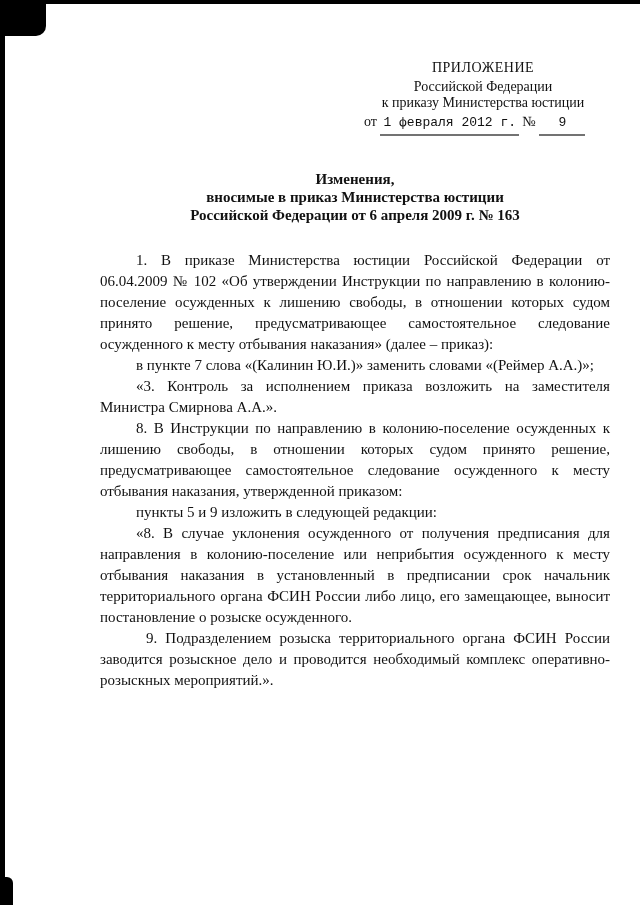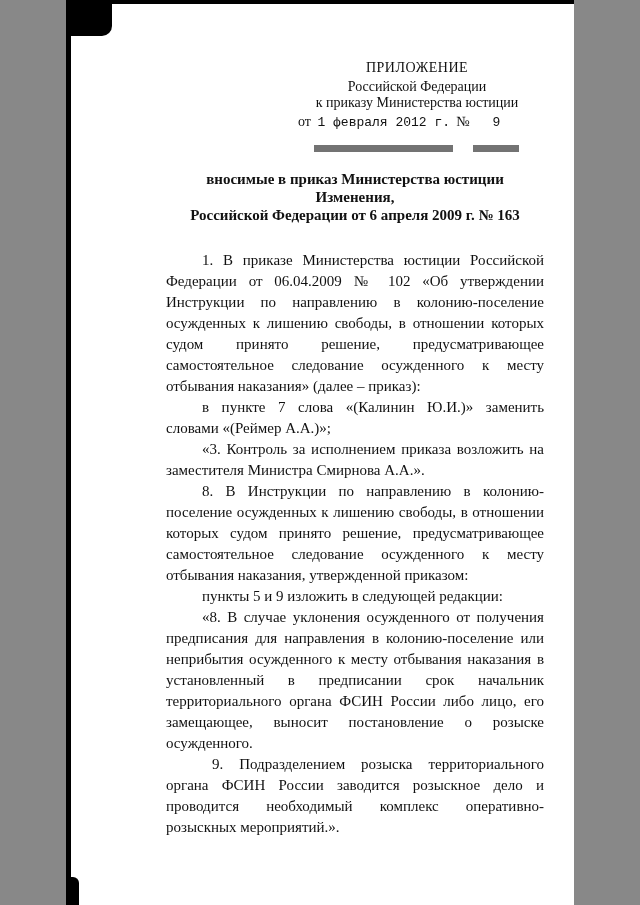--- a/index.html
+++ b/index.html
@@ -1,18 +1,18 @@
 <!DOCTYPE html>
 <html><head>
 <meta charset="utf-8">
 <style>
   html, body { margin: 0; padding: 0; background: #888; }
   .page {
     position: relative;
-    width: 508px;
+    width: 640px;
     height: 905px;
     margin: 0 auto;
     background: #ffffff;
     overflow: hidden;
     font-family: "Liberation Serif", serif;
     color: #111111;
   }
   
   .edge-top {
     position: absolute; top: 0; left: 0;
@@ -46,24 +46,24 @@
     margin-bottom: 2px;
     letter-spacing: 0.5px;
   }
   .date-line {
     margin-top: 2px;
     text-align: left;
     white-space: nowrap;
   }
   .fill {
     display: inline-block;
-    border-bottom: 7px solid #737373;
+    border-bottom: 2px solid #737373;
     font-family: "Liberation Mono", monospace;
     font-size: 13px;
-    padding: 0 3px 14px 3px;
+    padding: 0 3px 3px 3px;
   }
   .num {
     min-width: 40px;
     text-align: center;
   }
   
   .content {
     position: absolute;
     top: 170px;
     left: 100px;
@@ -102,22 +102,22 @@
     <div class="date-line">
       <span>от</span>
       <span class="fill">1 февраля 2012 г.</span>
       <span>№</span>
       <span class="fill num">9</span>
     </div>
   </div>
 
   <div class="content">
     <div class="doc-heading">
+      <div>Изменения,</div>
       <div>вносимые в приказ Министерства юстиции</div>
-      <div>Изменения,</div>
       <div>Российской Федерации от 6 апреля 2009 г. № 163</div>
     </div>
 
     <p class="para">1. В приказе Министерства юстиции Российской Федерации от 06.04.2009 № 102 «Об утверждении Инструкции по направлению в колонию-поселение осужденных к лишению свободы, в отношении которых судом принято решение, предусматривающее самостоятельное следование осужденного к месту отбывания наказания» (далее – приказ):</p>
     <p class="para">в пункте 7 слова «(Калинин Ю.И.)» заменить словами «(Реймер А.А.)»;</p>
     <p class="para">«3. Контроль за исполнением приказа возложить на заместителя Министра Смирнова А.А.».</p>
     <p class="para">8. В Инструкции по направлению в колонию-поселение осужденных к лишению свободы, в отношении которых судом принято решение, предусматривающее самостоятельное следование осужденного к месту отбывания наказания, утвержденной приказом:</p>
     <p class="para">пункты 5 и 9 изложить в следующей редакции:</p>
     <p class="para">«8. В случае уклонения осужденного от получения предписания для направления в колонию-поселение или неприбытия осужденного к месту отбывания наказания в установленный в предписании срок начальник территориального органа ФСИН России либо лицо, его замещающее, выносит постановление о розыске осужденного.</p>
     <p class="para deep-indent">9. Подразделением розыска территориального органа ФСИН России заводится розыскное дело и проводится необходимый комплекс оперативно-розыскных мероприятий.».</p>

